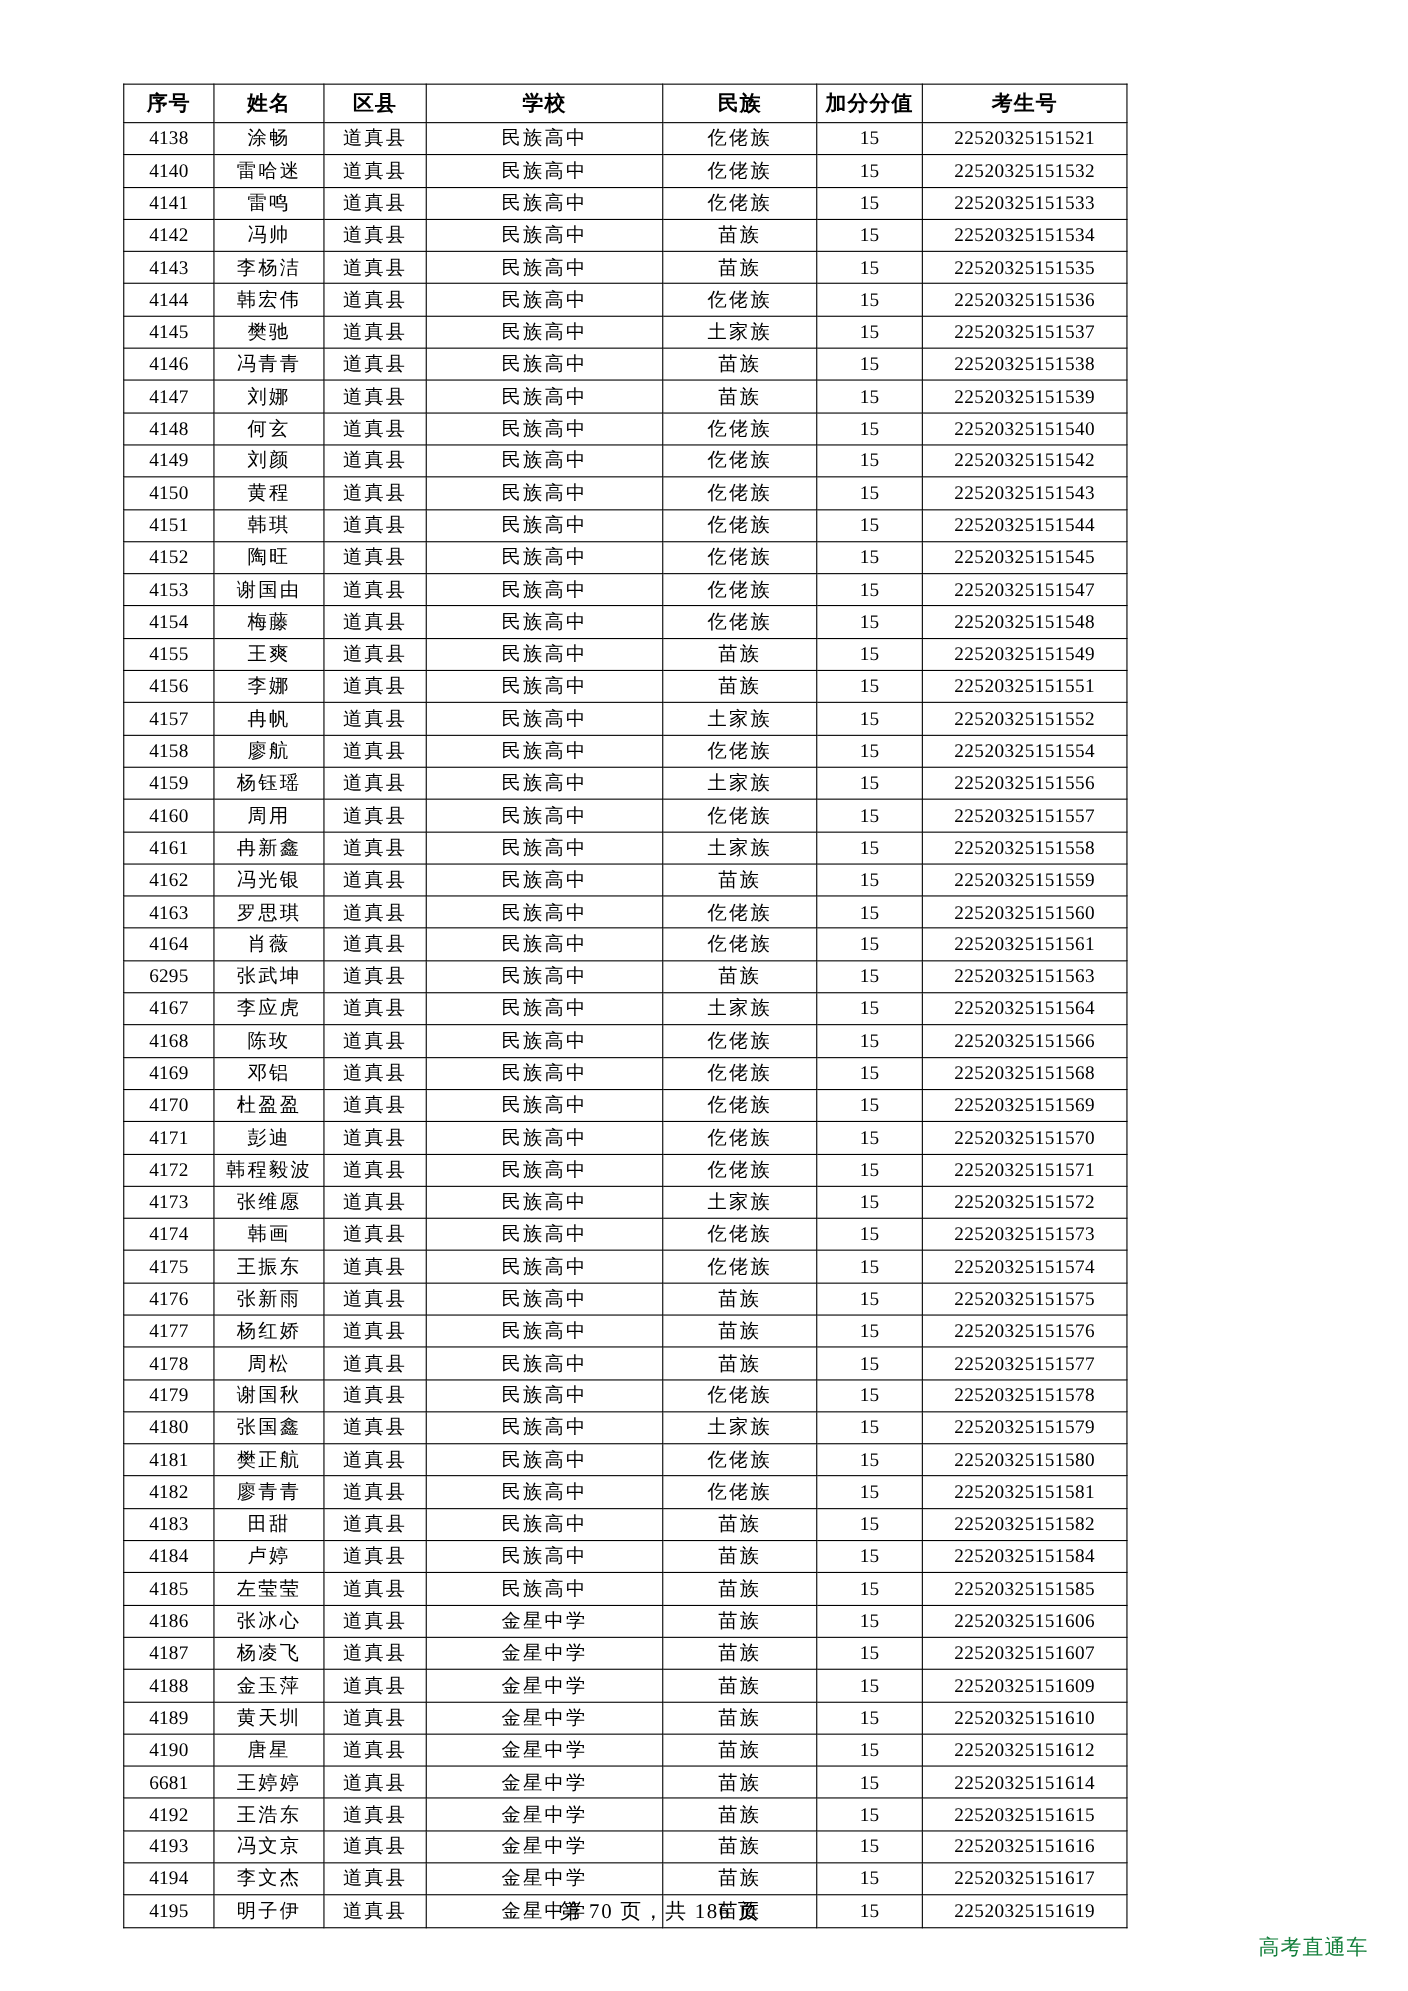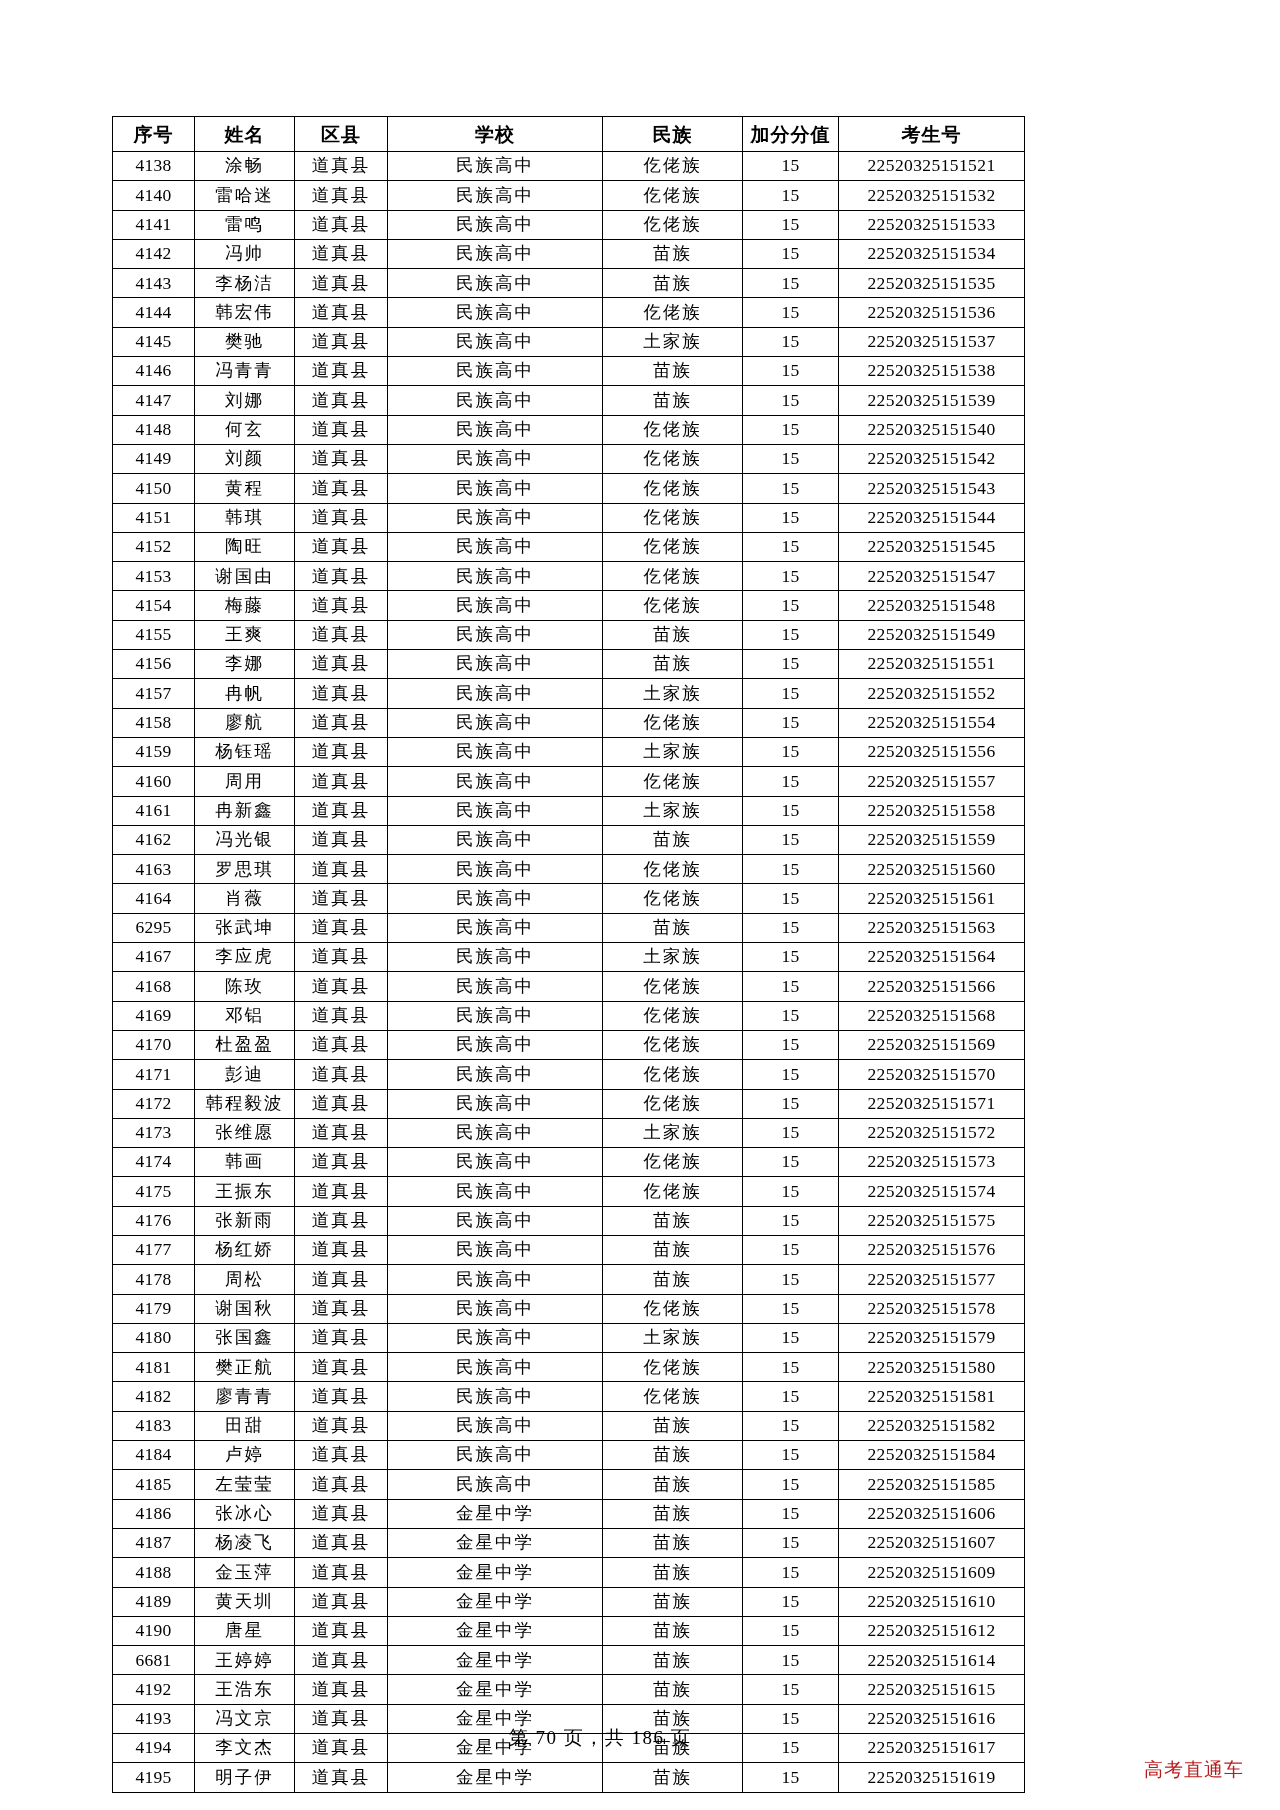--- a/index.html
+++ b/index.html
@@ -13,21 +13,21 @@
     position: relative;
     font-family: "Liberation Serif", "DejaVu Serif", serif;
     color: #000000;
     overflow: hidden;
   }
   .page {
     position: relative;
     width: 1280px;
     height: 1810px;
     box-sizing: border-box;
-    padding: 116px 112px 0 112px;
+    padding: 76px 112px 0 112px;
   }
   table.roster {
     border-collapse: collapse;
     width: 912px;
     margin: 0;
     table-layout: fixed;
   }
   table.roster th,
   table.roster td {
     border: 1.3px solid #000000;
@@ -74,21 +74,21 @@
     text-align: center;
     font-size: 19px;
     letter-spacing: 1.5px;
     font-family: "Liberation Serif", "DejaVu Serif", serif;
   }
   .watermark {
     position: absolute;
     right: 36px;
     top: 1757px;
     font-size: 19px;
-    color: #b91c1c;
+    color: #15803d;
     letter-spacing: 1px;
     font-family: "Liberation Sans", sans-serif;
   }
 </style>
 </head>
 <body>
 
 <div class="page">
 
   <table class="roster">

